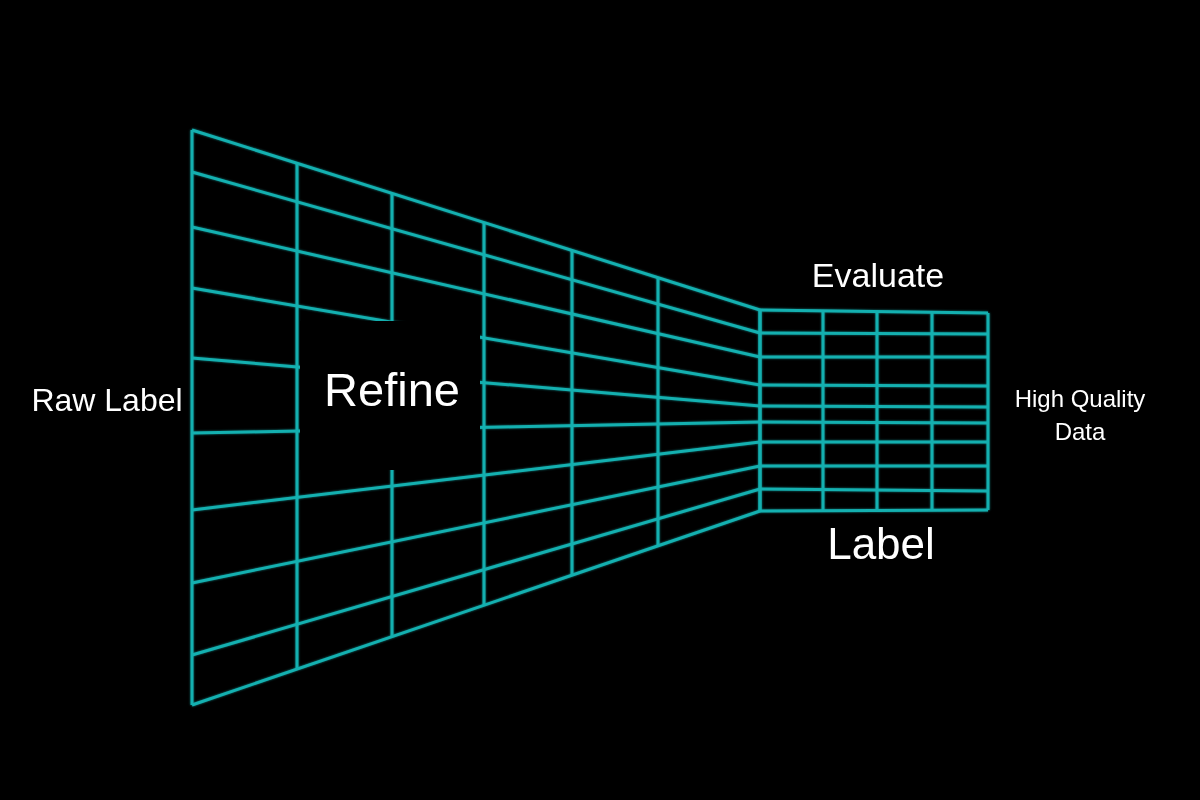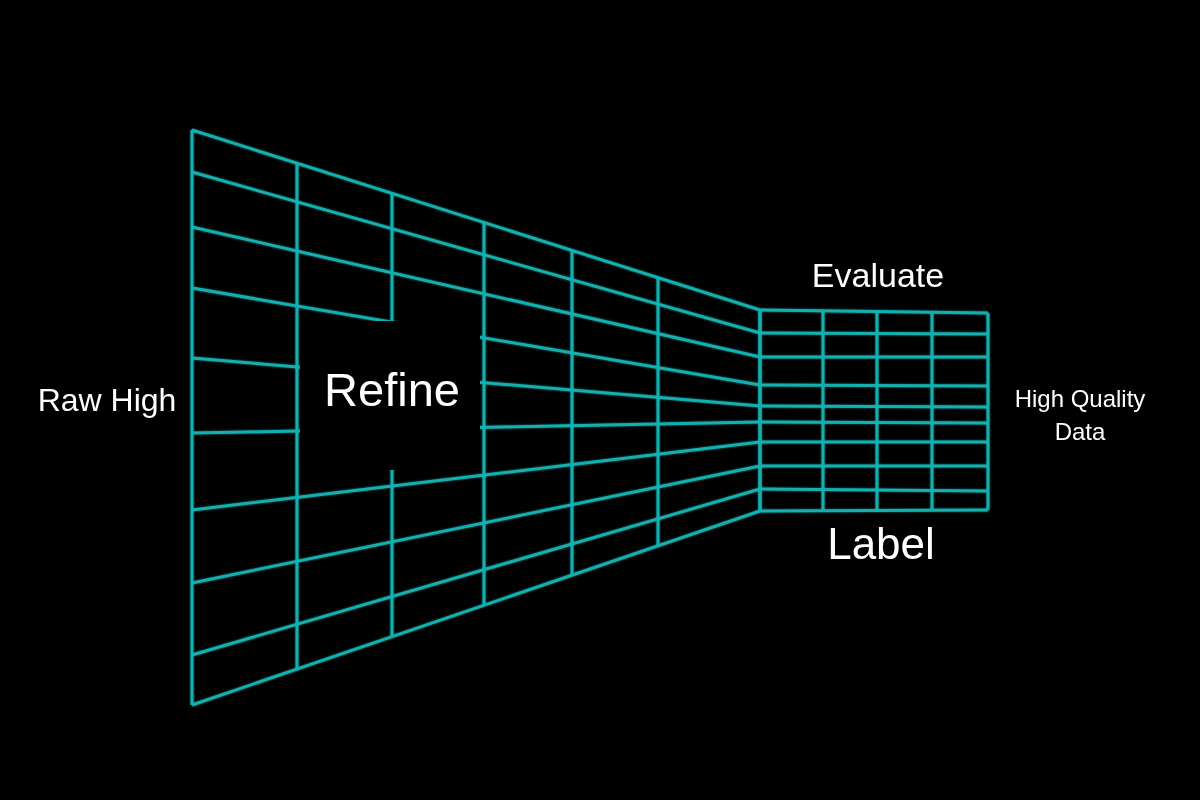--- a/index.html
+++ b/index.html
@@ -83,21 +83,21 @@
         <line x1="760" y1="310" x2="760" y2="511"></line>
         <line x1="760" y1="310" x2="760" y2="511"></line>
         <line x1="823" y1="310.82894736842104" x2="823" y2="510.7236842105263"></line>
         <line x1="877" y1="311.5394736842105" x2="877" y2="510.4868421052632"></line>
         <line x1="932" y1="312.2631578947368" x2="932" y2="510.2456140350877"></line>
         <line x1="988" y1="313" x2="988" y2="510"></line>
       </g>
     <rect x="300" y="321" width="180" height="149" fill="#000000"></rect>
   </svg>
 
-  <div class="lbl lbl-raw-data" style="color: rgb(255, 255, 255);">Raw High</div>
+  <div class="lbl lbl-raw-data" style="color: rgb(255, 255, 255);">Raw Label</div>
 
   <div class="lbl lbl-refine" style="color: rgb(255, 255, 255);">Refine</div>
 
   <div class="lbl lbl-evaluate" style="color: rgb(255, 255, 255);">Evaluate</div>
 
   <div class="lbl lbl-label" style="color: rgb(255, 255, 255);">Label</div>
 
   <div class="lbl lbl-high-quality" style="color: rgb(255, 255, 255);">High Quality Data</div>
 
 </div>

